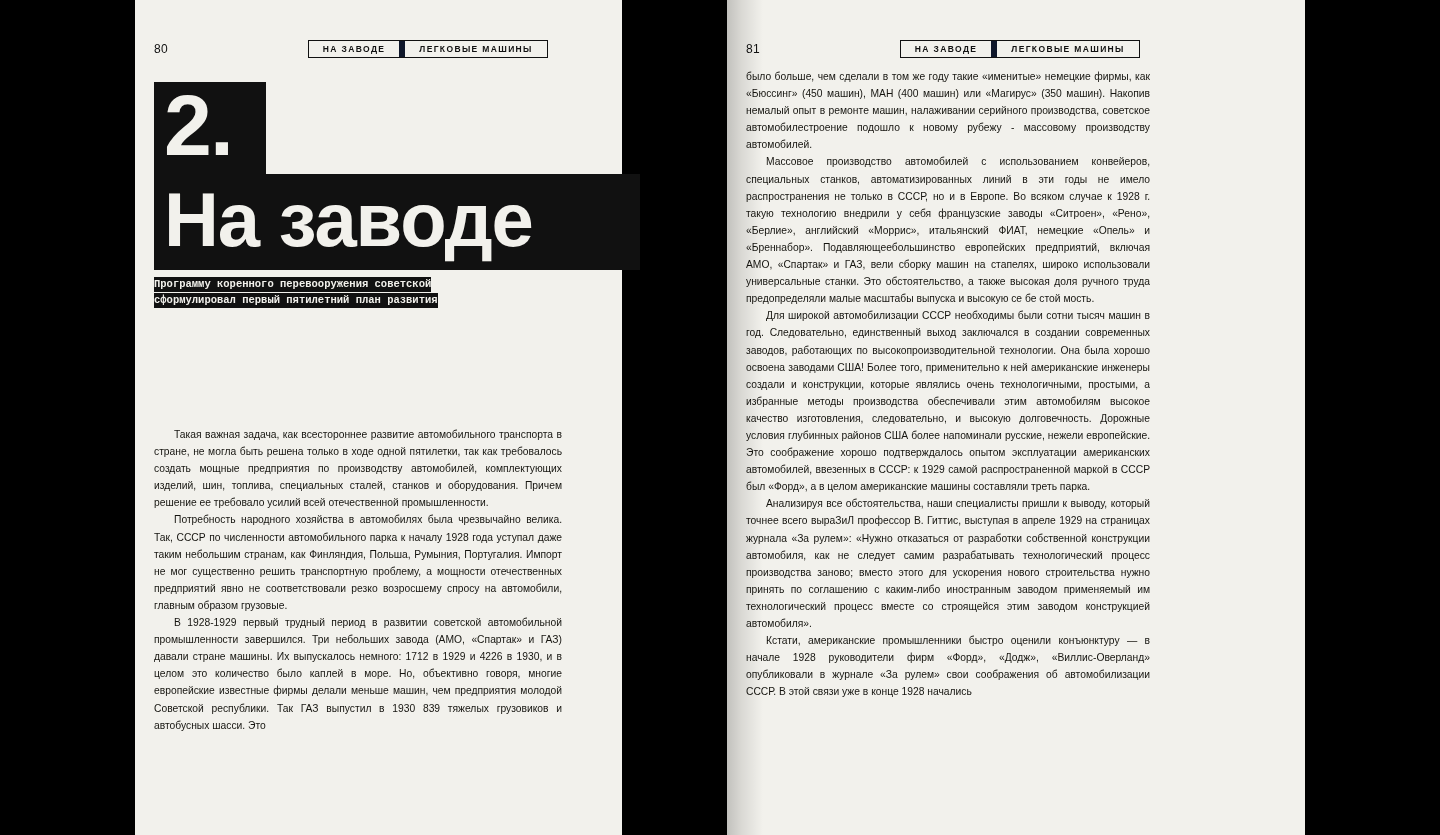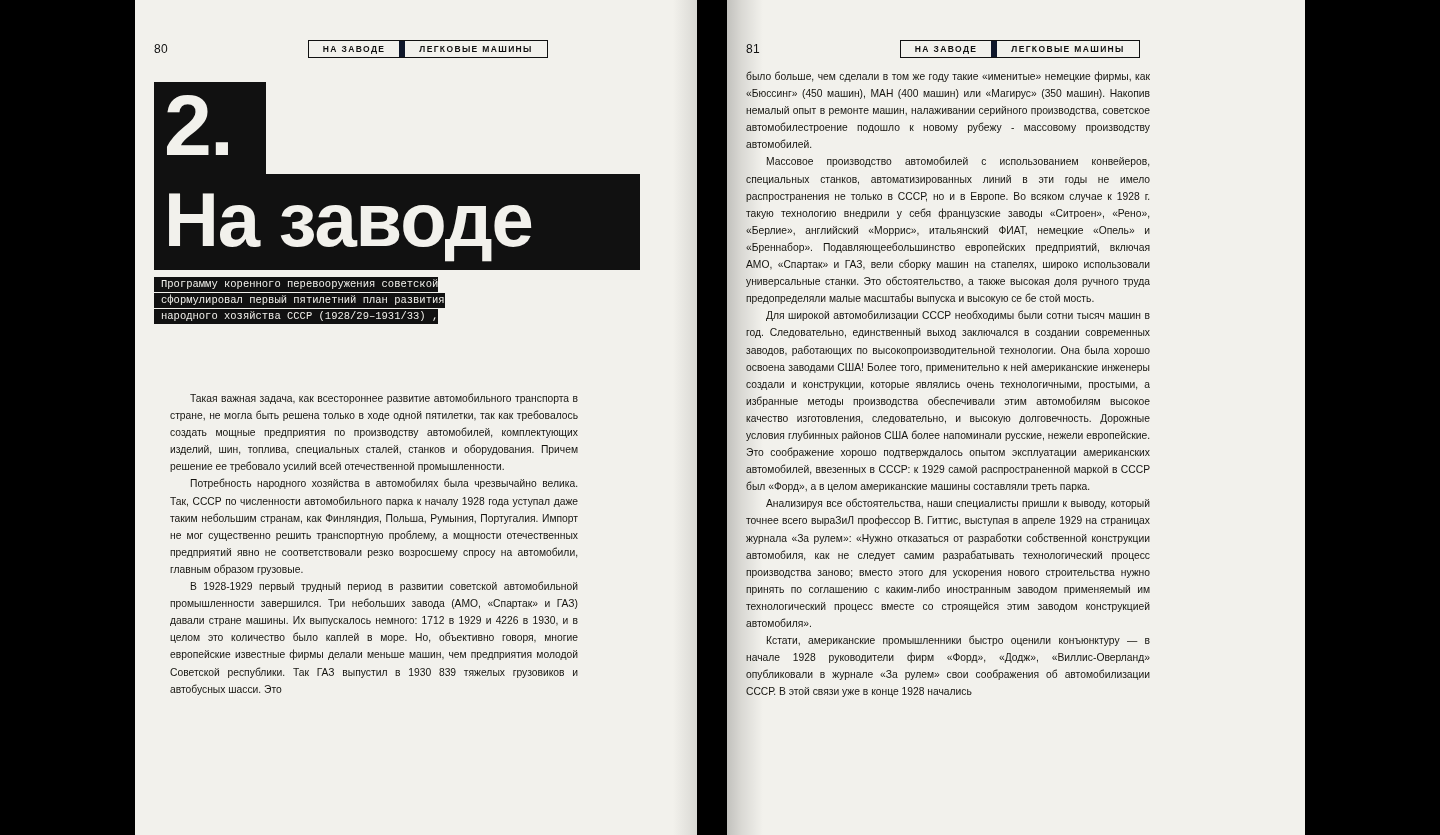--- a/index.html
+++ b/index.html
@@ -21,21 +21,21 @@
     background: #000000;
   }
   .page {
     position: absolute;
     top: 0;
     height: 835px;
     background: #f2f1ec;
   }
   .page-left {
     left: 135px;
-    width: 562px;
+    width: 487px;
     text-align: center;
   }
   .page-right {
     left: 727px;
     width: 578px;
   }
   .gutter-shadow-left {
     position: absolute;
     top: 0;
     left: 673px;
@@ -136,21 +136,22 @@
     font-size: 10.5px;
     line-height: 16.1px;
     color: #111;
   }
   .lead span.l {
     background: #111111;
     color: #f2f1ec;
     display: inline;
     box-decoration-break: clone;
     -webkit-box-decoration-break: clone;
-    padding: 1px 0 2px 7px;
+    padding: 1px 0 2px 0;
+    font-weight: bold;
   }
   .lead .line {
     display: block;
     white-space: pre;
   }
 
   
   .col {
     position: absolute;
     font-family: "Liberation Sans", sans-serif;
@@ -159,23 +160,22 @@
     color: #15140f;
     text-align: justify;
     text-justify: inter-word;
   }
   .col p {
     margin: 0;
     text-indent: 20px;
   }
   .col-left {
     left: 154px;
-    top: 390px;
+    top: 426px;
     width: 408px;
-    margin-left: 16px;
   }
   .col-right {
     left: 746px;
     top: 68px;
     width: 404px;
   }
   .col-right p.first {
     text-indent: 0;
   }
 </style>
@@ -194,21 +194,20 @@
       </div>
     </div>
   </div>
 
   <div class="chapnum">2.</div>
   <div class="chaptitle">На заводе</div>
 
   <div class="lead">
     <span class="line"><span class="l">Программу коренного перевооружения советской</span></span>
     <span class="line"><span class="l">сформулировал первый пятилетний план развития</span></span>
-    <span class="line"><span class="l">народного хозяйства СССР (1928/29–1931/33) ,</span></span>
   </div>
 
   <div class="col col-left">
     <p>Такая важная задача, как всестороннее развитие автомобильного транспорта в стране, не могла быть решена только в ходе одной пятилетки, так как требовалось создать мощные предприятия по производству автомобилей, комплектующих изделий, шин, топлива, специальных сталей, станков и оборудования. Причем решение ее требовало усилий всей отечественной промышленности.</p>
     <p>Потребность народного хозяйства в автомобилях была чрезвычайно велика. Так, СССР по численности автомобильного парка к началу 1928 года уступал даже таким небольшим странам, как Финляндия, Польша, Румыния, Португалия. Импорт не мог существенно решить транспортную проблему, а мощности отечественных предприятий явно не соответствовали резко возросшему спросу на автомобили, главным образом грузовые.</p>
     <p>В 1928-1929 первый трудный период в развитии советской автомобильной промышленности завершился. Три небольших завода (АМО, «Спартак» и ГАЗ) давали стране машины. Их выпускалось немного: 1712 в 1929 и 4226 в 1930, и в целом это количество было каплей в море. Но, объективно говоря, многие европейские известные фирмы делали меньше машин, чем предприятия молодой Советской республики. Так ГАЗ выпустил в 1930 839 тяжелых грузовиков и автобусных шасси. Это</p>
   </div>
 
   <div class="page page-right">
     <div class="runhead" style="left:19px; width:540px;">

